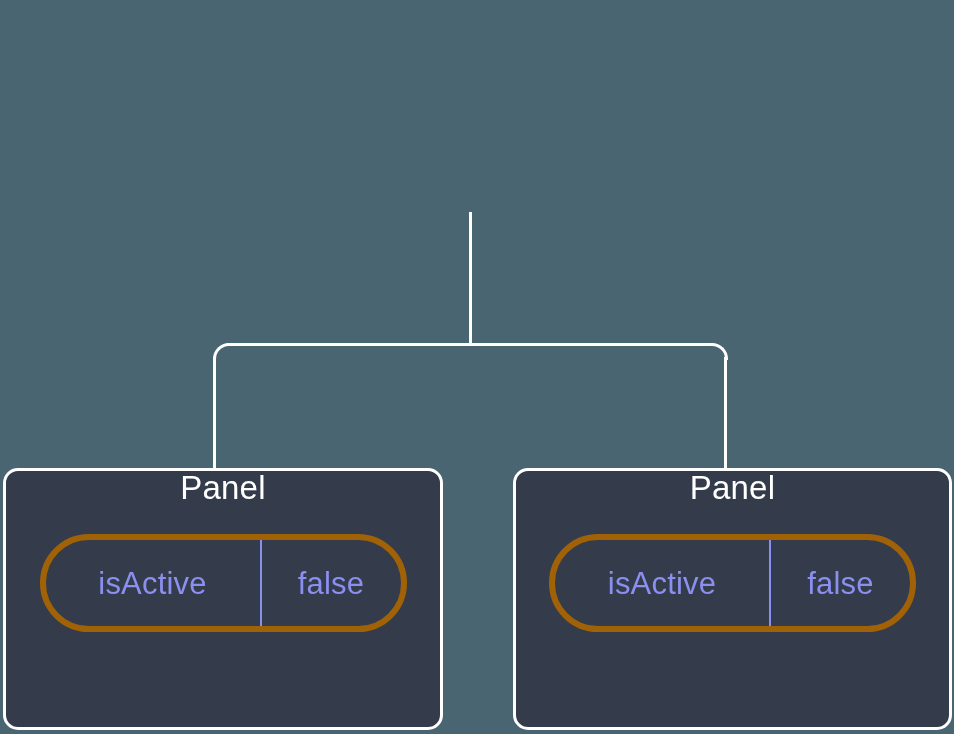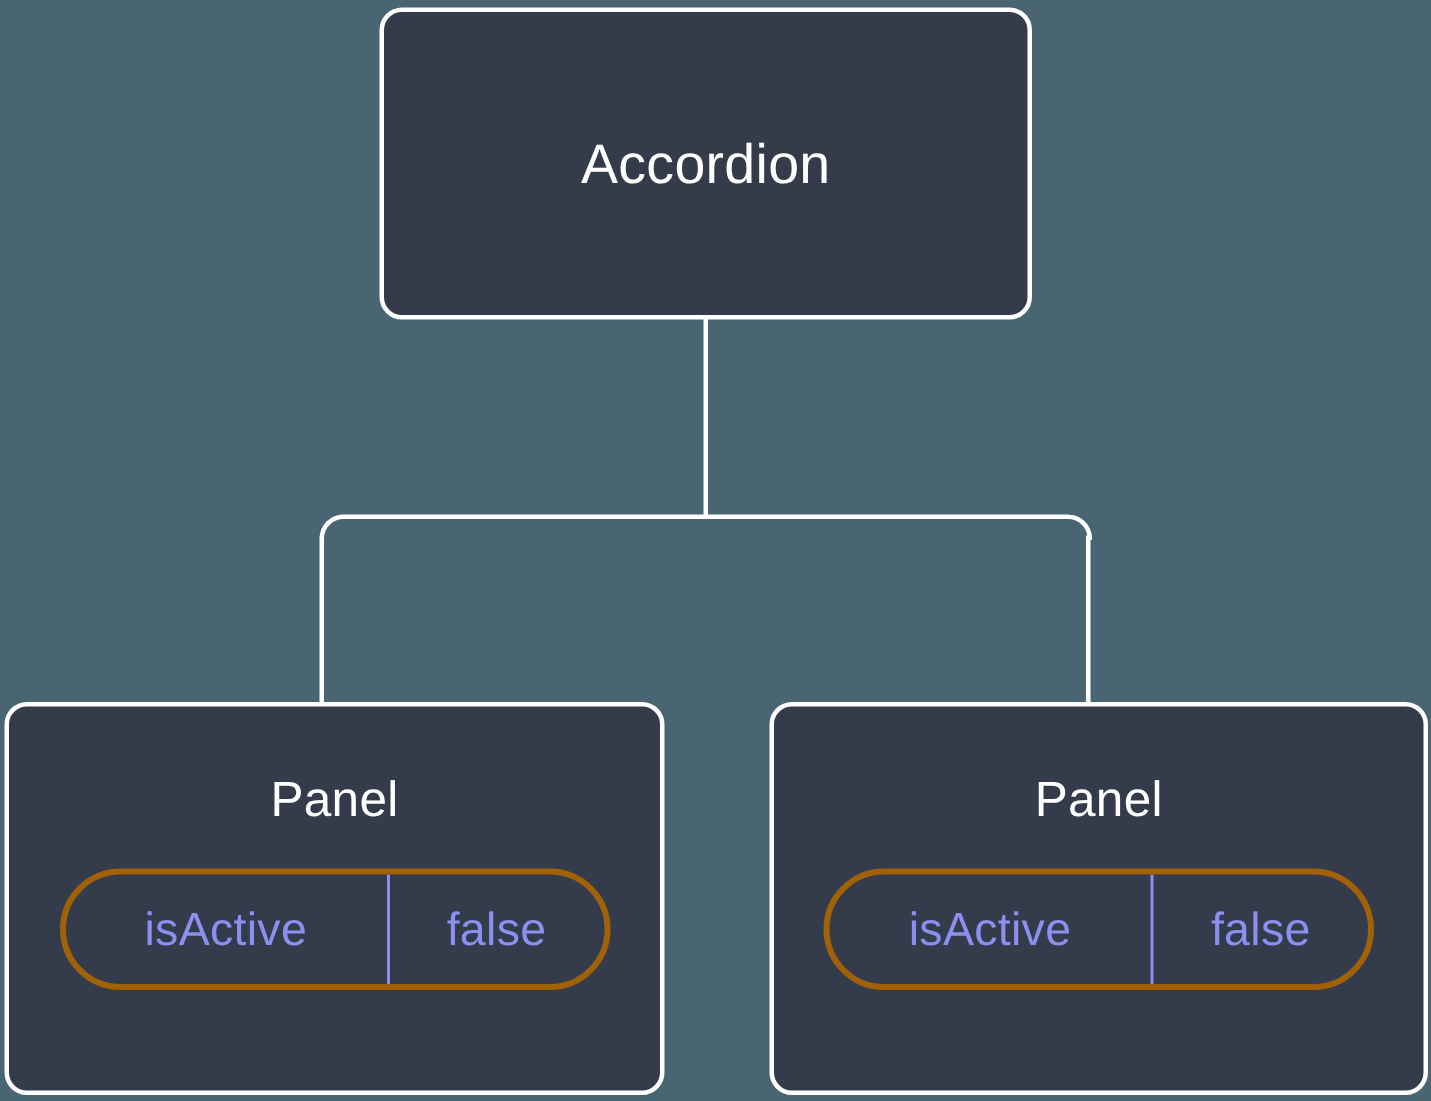--- a/index.html
+++ b/index.html
@@ -47,41 +47,40 @@
     font-weight: 400;
     letter-spacing: 0.2px;
     line-height: 1;
     user-select: none;
   }
 
   
   .panel {
     top: 468px;
     height: 262px;
-    padding-top: 45px;
   }
   #node-panel-left  { left: 3px;   width: 440px; }
   #node-panel-right { left: 513px; width: 439px; }
 
   .node-title {
     color: #ffffff;
     font-size: 33px;
     font-weight: 400;
     line-height: 1;
     letter-spacing: 0.2px;
     user-select: none;
   }
 
   
   .pill {
     margin-top: 30px;
-    height: 81px;
+    height: 98px;
     width: 367px;
     box-sizing: border-box;
-    border: 4px solid #a16207;
+    border: 6px solid #a16207;
     border-radius: 49px;
     display: flex;
     align-items: stretch;
     overflow: hidden;
   }
   .pill-key, .pill-val {
     display: flex;
     align-items: center;
     justify-content: center;
     color: #8b8ff0;
@@ -151,23 +150,20 @@
     top: 343px;
     border-width: 3px 3px 0 0;
     border-top-right-radius: 16px;
   }
 </style>
 </head>
 <body>
 
 <div id="stage">
 
-  <div class="node" id="node-accordion">
-    <span class="node-title-root">Accordion</span>
-  </div>
 
   <div class="edge edge-v" id="edge-trunk"></div>
   <div class="edge-corner" id="edge-corner-left"></div>
   <div class="edge edge-h" id="edge-bus"></div>
   <div class="edge-corner" id="edge-corner-right"></div>
   <div class="edge edge-v" id="edge-branch-left"></div>
   <div class="edge edge-v" id="edge-branch-right"></div>
 
   <div class="node panel" id="node-panel-left">
     <span class="node-title">Panel</span>

